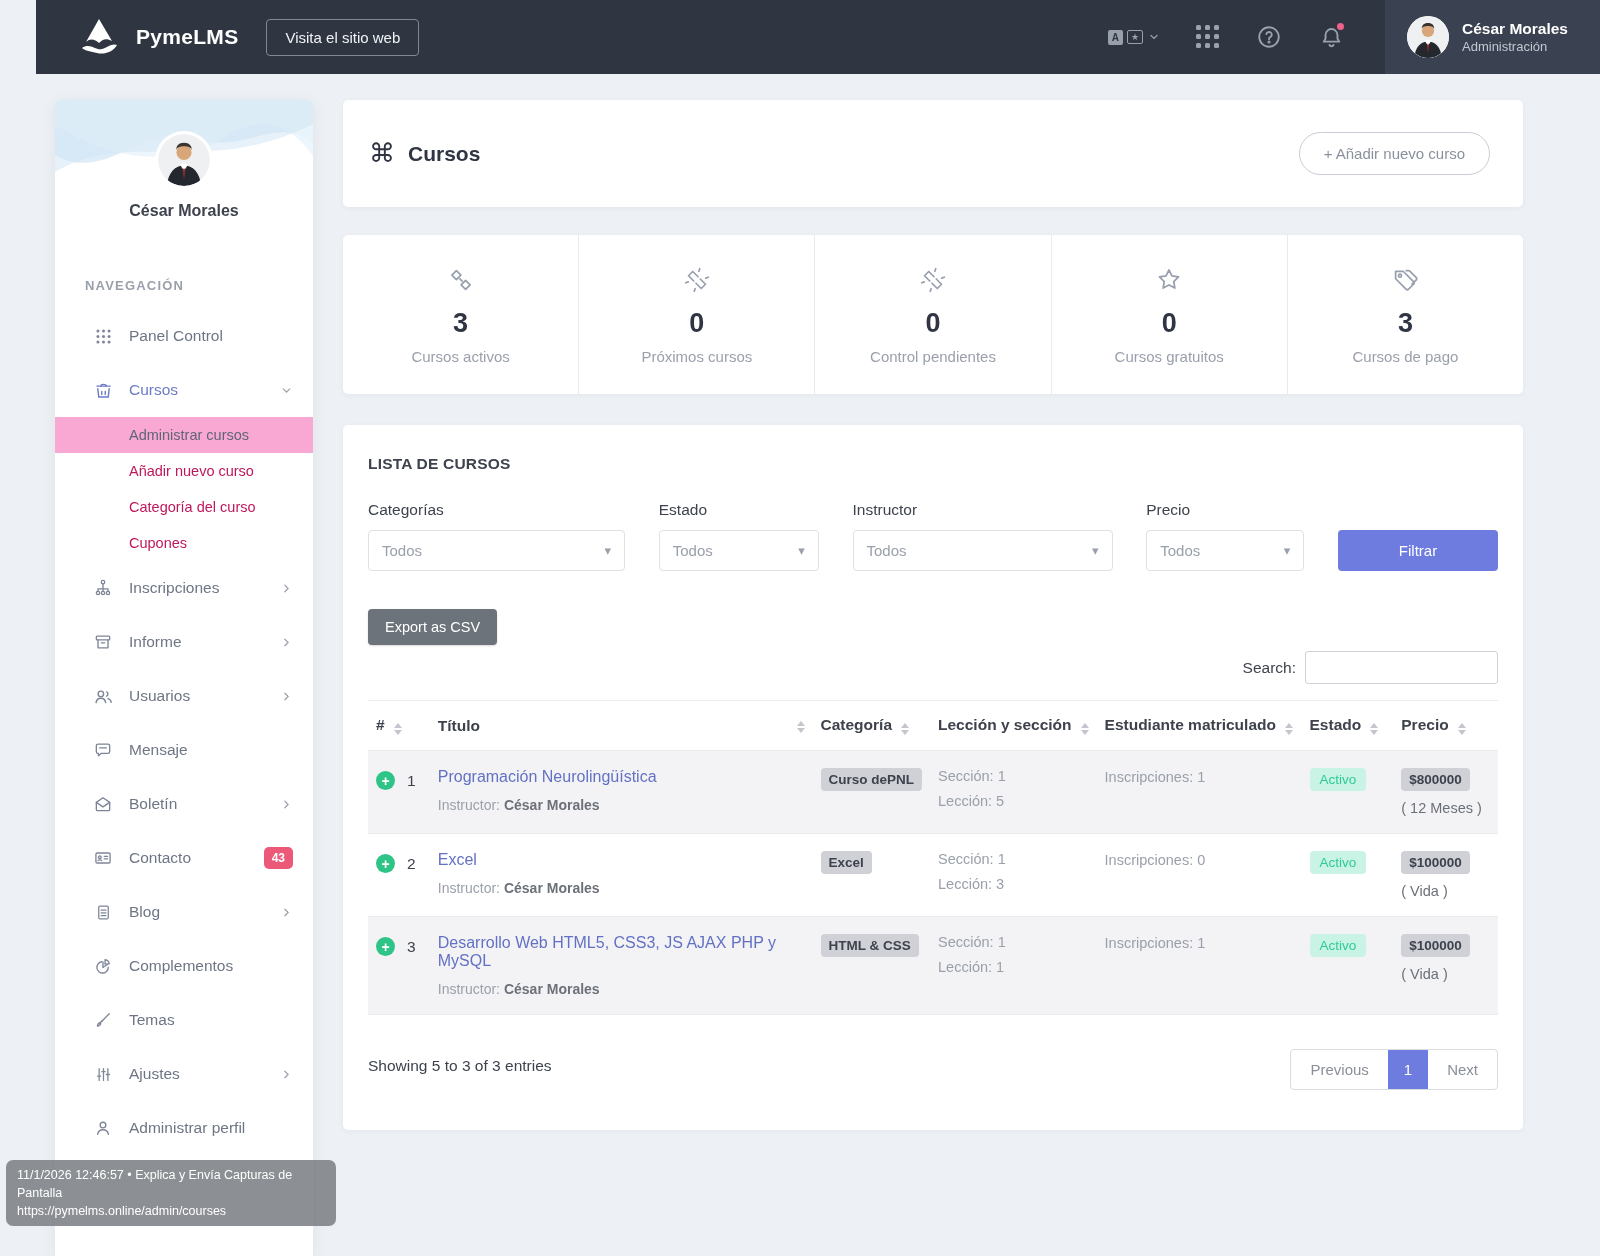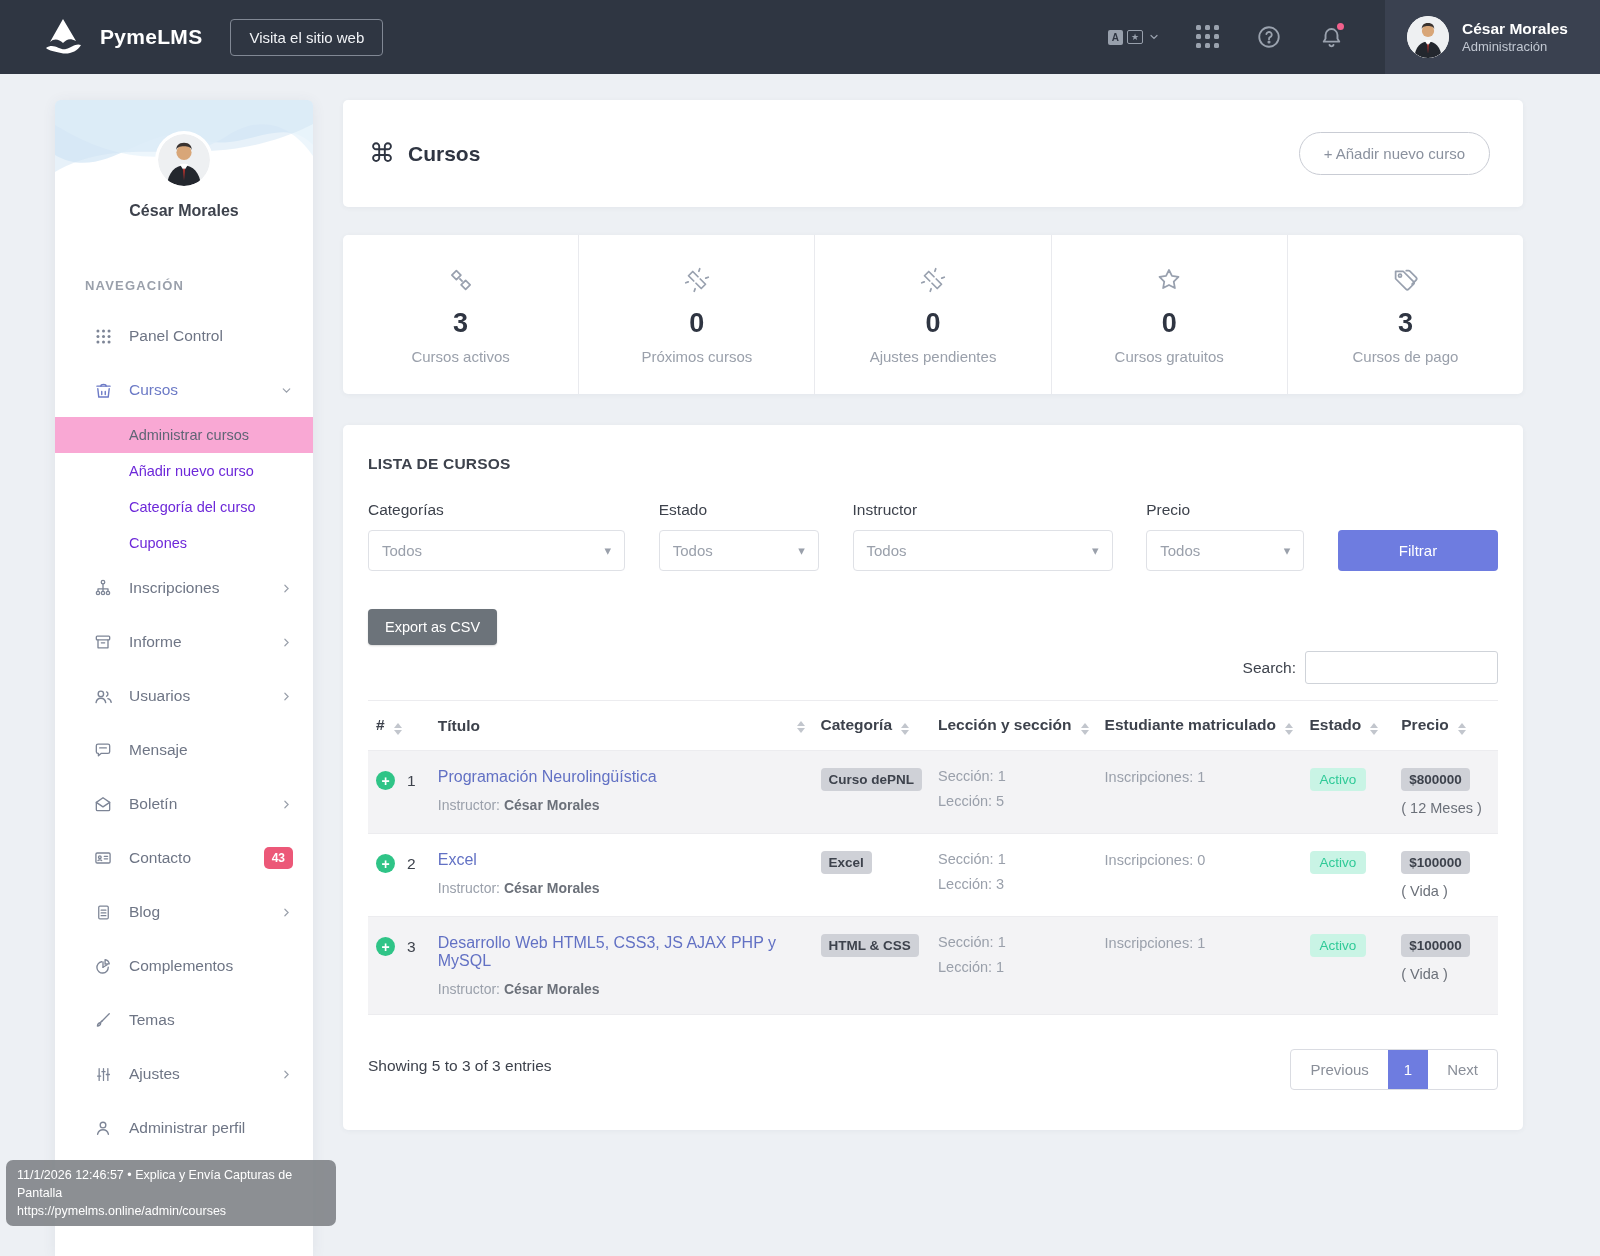--- a/index.html
+++ b/index.html
@@ -7,21 +7,21 @@
   body {
     font-family:"Liberation Sans", sans-serif;
     background:#edf0f4;
     position:relative;
     overflow:hidden;
     color:#3d424c;
   }
   
   .navbar {
     height:74px; background:#2f3642; display:flex; align-items:center;
-    padding-left:40px; color:#fff; position:relative; z-index:5;
+    padding-left:40px; color:#fff; position:relative; z-index:5;margin-left:36px;
   }
   .brand { display:flex; align-items:center; gap:14px; }
   .brand-name { font-size:21px; font-weight:bold; letter-spacing:.3px; }
   .visit-btn {
     margin-left:28px; background:transparent; border:1px solid #818894;
     border-radius:4px; color:#f1f3f6; padding:9px 18px; font-size:15px; cursor:pointer;
     font-family:inherit;
   }
   .nav-right { margin-left:auto; display:flex; align-items:center; gap:36px; }
   .nav-icon { display:flex; align-items:center; color:#a7aeba; cursor:pointer; }
@@ -53,21 +53,21 @@
   .menu-item {
     display:flex; align-items:center; padding:16px 20px 16px 37px; cursor:pointer;
     color:#6e7585; font-size:15.5px;
   }
   .menu-item .mi-icon { width:22px; height:22px; margin-right:15px; display:flex; align-items:center; justify-content:center; flex:0 0 auto; }
   .menu-item .mi-label { flex:1; }
   .menu-item.active { color:#6c7ac6; }
   .menu-item.active .mi-label { color:#6c7ac6; }
   .chev { color:#9aa0ab; display:flex; }
   .submenu { list-style:none; }
-  .submenu li { padding:10px 20px 10px 74px; font-size:14.5px; color:#6d28d9; cursor:pointer; }
+  .submenu li { padding:10px 20px 10px 74px; font-size:14.5px; color:#be185d; cursor:pointer; }
   .submenu li.active { color:#5f6575; background:#f9a8d4; }
   .count-badge { background:#ec5878; color:#fff; font-size:12px; font-weight:bold; padding:4px 8px; border-radius:5px; }
 
   
   .main { position:absolute; left:343px; top:100px; width:1180px; z-index:1; }
   .card { background:#fff; border-radius:5px; box-shadow:0 1px 5px rgba(70,80,100,.06); }
   .header-card { height:107px; display:flex; align-items:center; justify-content:space-between; padding:0 33px 0 26px; margin-bottom:28px; }
   .page-title { display:flex; align-items:center; gap:13px; font-size:21px; font-weight:bold; color:#2f3542; }
   .cmd-glyph { font-size:26px; font-weight:normal; color:#2f3542; }
   .add-course-btn {
@@ -484,21 +484,21 @@
     </div>
     <div class="stat">
       <span class="stat-icon">
         <svg width="30" height="30" viewBox="0 0 24 24" fill="none" stroke="#98a0ae" stroke-width="1.4" stroke-linecap="round" stroke-linejoin="round">
             <path d="M14.6 11.2l4.2 4.2-3.4 3.4-4.2-4.2"></path>
             <path d="M9.4 12.8L5.2 8.6l3.4-3.4 4.2 4.2"></path>
             <path d="M5 13.5l-2 .7M10.5 19l-.7 2M13.5 5l.7-2M19 10.5l2-.7"></path>
           </svg>
       </span>
       <span class="stat-value">0</span>
-      <span class="stat-label">Ajustes pendientes</span>
+      <span class="stat-label">Control pendientes</span>
     </div>
     <div class="stat">
       <span class="stat-icon">
         <svg width="30" height="30" viewBox="0 0 24 24" fill="none" stroke="#98a0ae" stroke-width="1.4" stroke-linejoin="round">
             <path d="M12 4l2.35 4.76 5.25.76-3.8 3.7.9 5.23L12 16l-4.7 2.45.9-5.23-3.8-3.7 5.25-.76z"></path>
           </svg>
       </span>
       <span class="stat-value">0</span>
       <span class="stat-label">Cursos gratuitos</span>
     </div>

